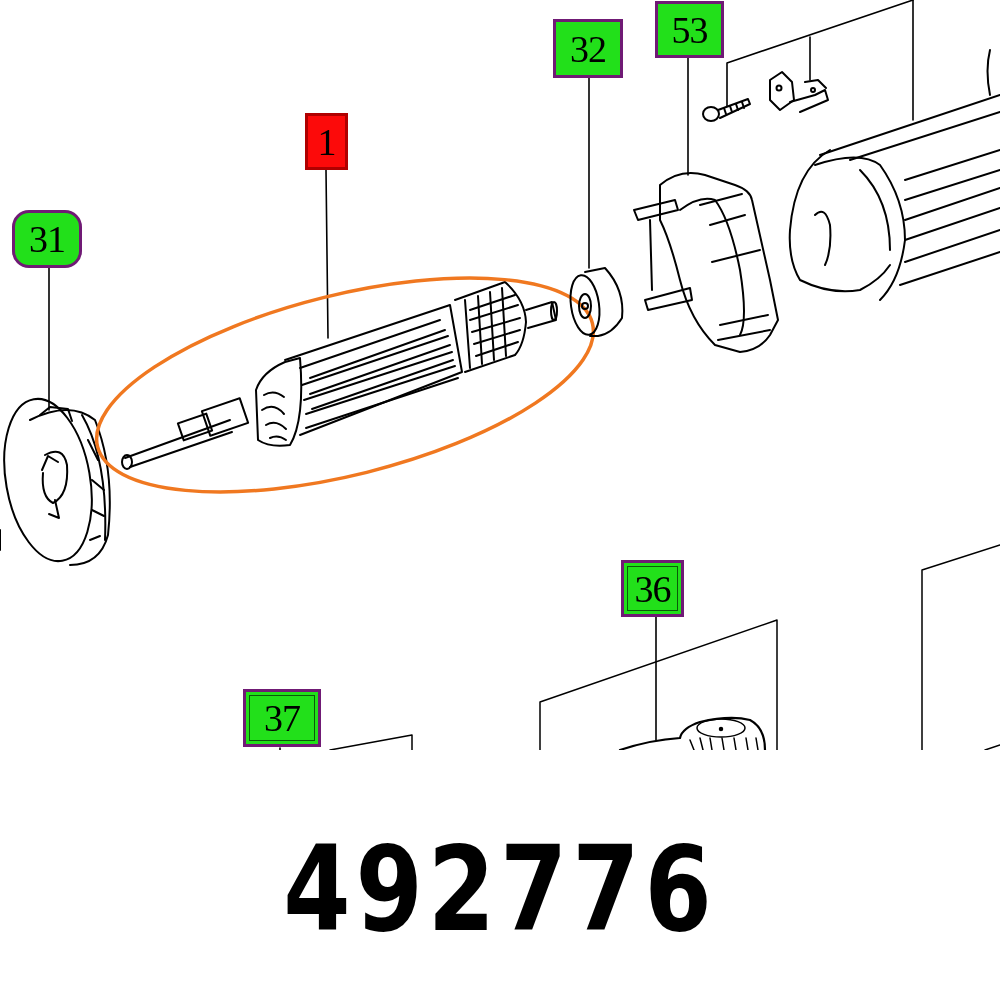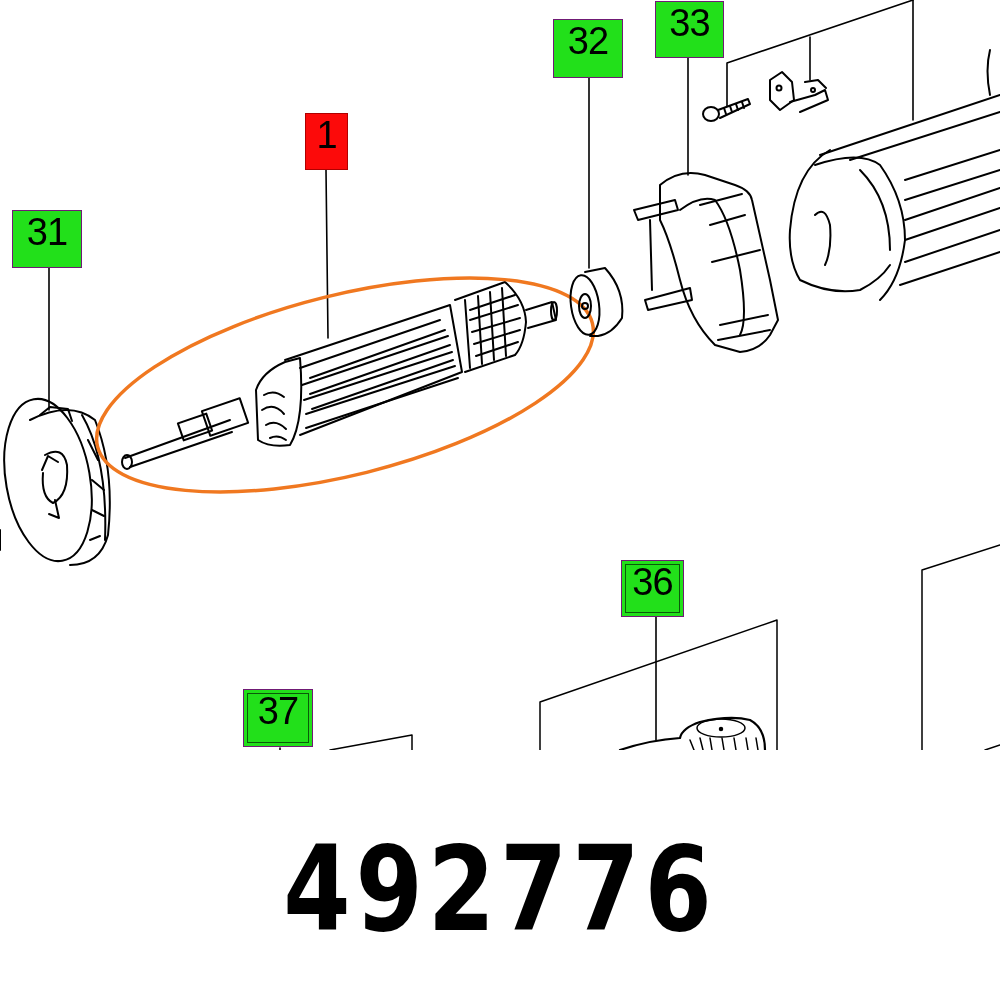--- a/index.html
+++ b/index.html
@@ -1,21 +1,21 @@
 <!DOCTYPE html>
 <html><head>
 <meta charset="utf-8">
 <style>
   html, body { margin:0; padding:0; background:#ffffff; }
   body { width:1000px; height:1000px; position:relative; overflow:hidden; font-family:"DejaVu Sans", sans-serif; }
   #diagram { position:absolute; left:0; top:0; width:1000px; height:750px; overflow:hidden; }
   svg.art { position:absolute; left:0; top:0; }
-  .callout { position:absolute; display:flex; align-items:flex-start; justify-content:center;
-             font-family:Liberation Sans, sans-serif; font-size:38px; color:#000; box-sizing:border-box;
-             border:1px solid #701a75; letter-spacing:-1px; }
+  .callout { position:absolute; display:flex; align-items:center; justify-content:center;
+             font-family:Liberation Serif, serif; font-size:38px; color:#000; box-sizing:border-box;
+             border:3px solid #701a75; letter-spacing:-1px; }
   .callout.green { background:#22e01a; }
   .callout.red { background:#fc0a0a; border-color:#b00000; }
   .callout.inner { box-shadow: inset 0 0 0 3px #22e01a, inset 0 0 0 4px #0a5a0a; }
   #part-number { position:absolute; left:0; top:820px; width:1000px; text-align:center;
                  font-family:"DejaVu Sans", sans-serif; font-weight:bold; font-size:118px; color:#000;
                  letter-spacing:6px; transform:scaleX(0.82); transform-origin:center; }
 </style>
 </head>
 <body>
 
@@ -121,30 +121,30 @@
       <ellipse cx="721" cy="728" rx="24" ry="9"></ellipse>
       <circle cx="721" cy="729" r="1.5" fill="#000"></circle>
       <path d="M690 740 l4 10 M700 738 l3 12 M710 738 l2 12 M722 738 l2 12 M734 738 l2 12 M746 738 l2 12 M756 738 l2 12"></path>
       <path d="M985 750 L1000 745"></path>
     </g>
   </svg>
 
   <div class="callout red" style="left:305px; top:113px; width:43px; height:57px;">
     <span>1</span>
   </div>
-  <div class="callout green" style="left:12px; top:210px; width:70px; height:58px;">
+  <div class="callout green" style="left:12px; top:210px; width:70px; height:58px;border-radius:17px;">
     <span>31</span>
   </div>
   <div class="callout green" style="left:553px; top:19px; width:70px; height:59px;">
     <span>32</span>
   </div>
   <div class="callout green" style="left:655px; top:1px; width:69px; height:57px;">
-    <span>33</span>
+    <span>53</span>
   </div>
   <div class="callout green inner" style="left:621px; top:560px; width:63px; height:57px;">
     <span>36</span>
   </div>
-  <div class="callout green inner" style="left:243px; top:689px; width:70px; height:58px;">
+  <div class="callout green inner" style="left:243px; top:689px; width:78px; height:58px;">
     <span>37</span>
   </div>
 </div>
 
 <div id="part-number">492776</div>
 
 </body></html>

